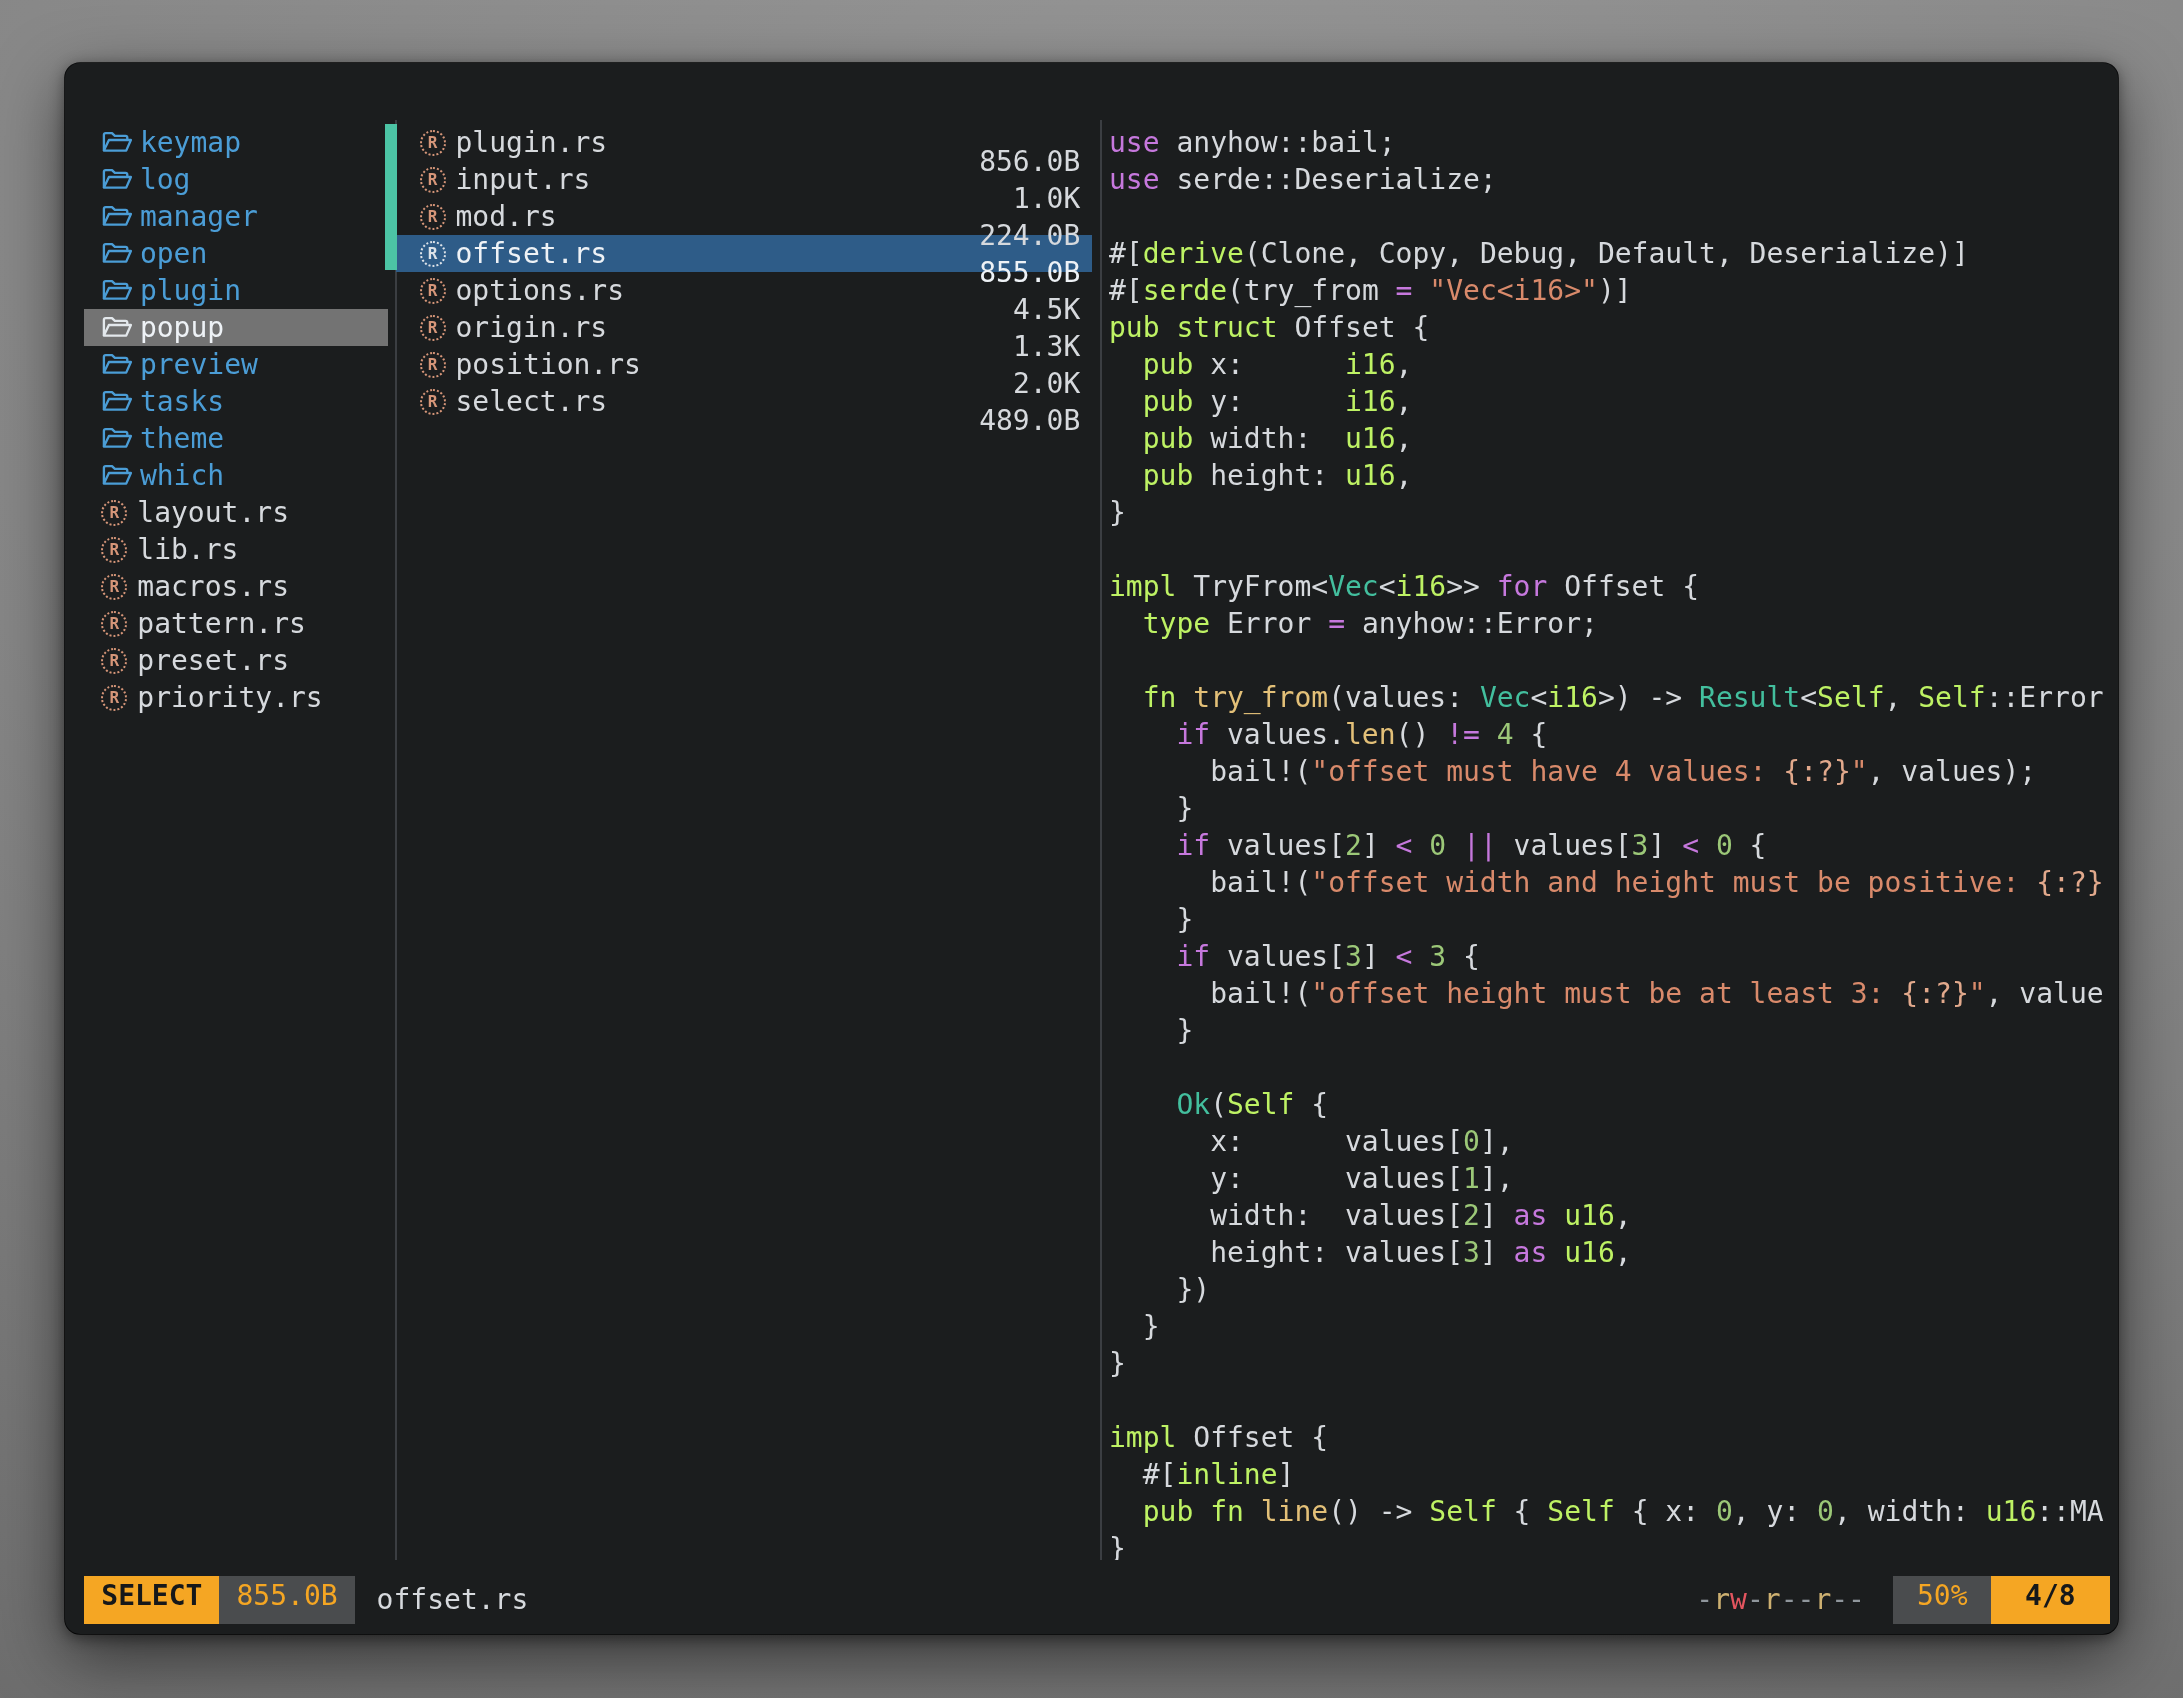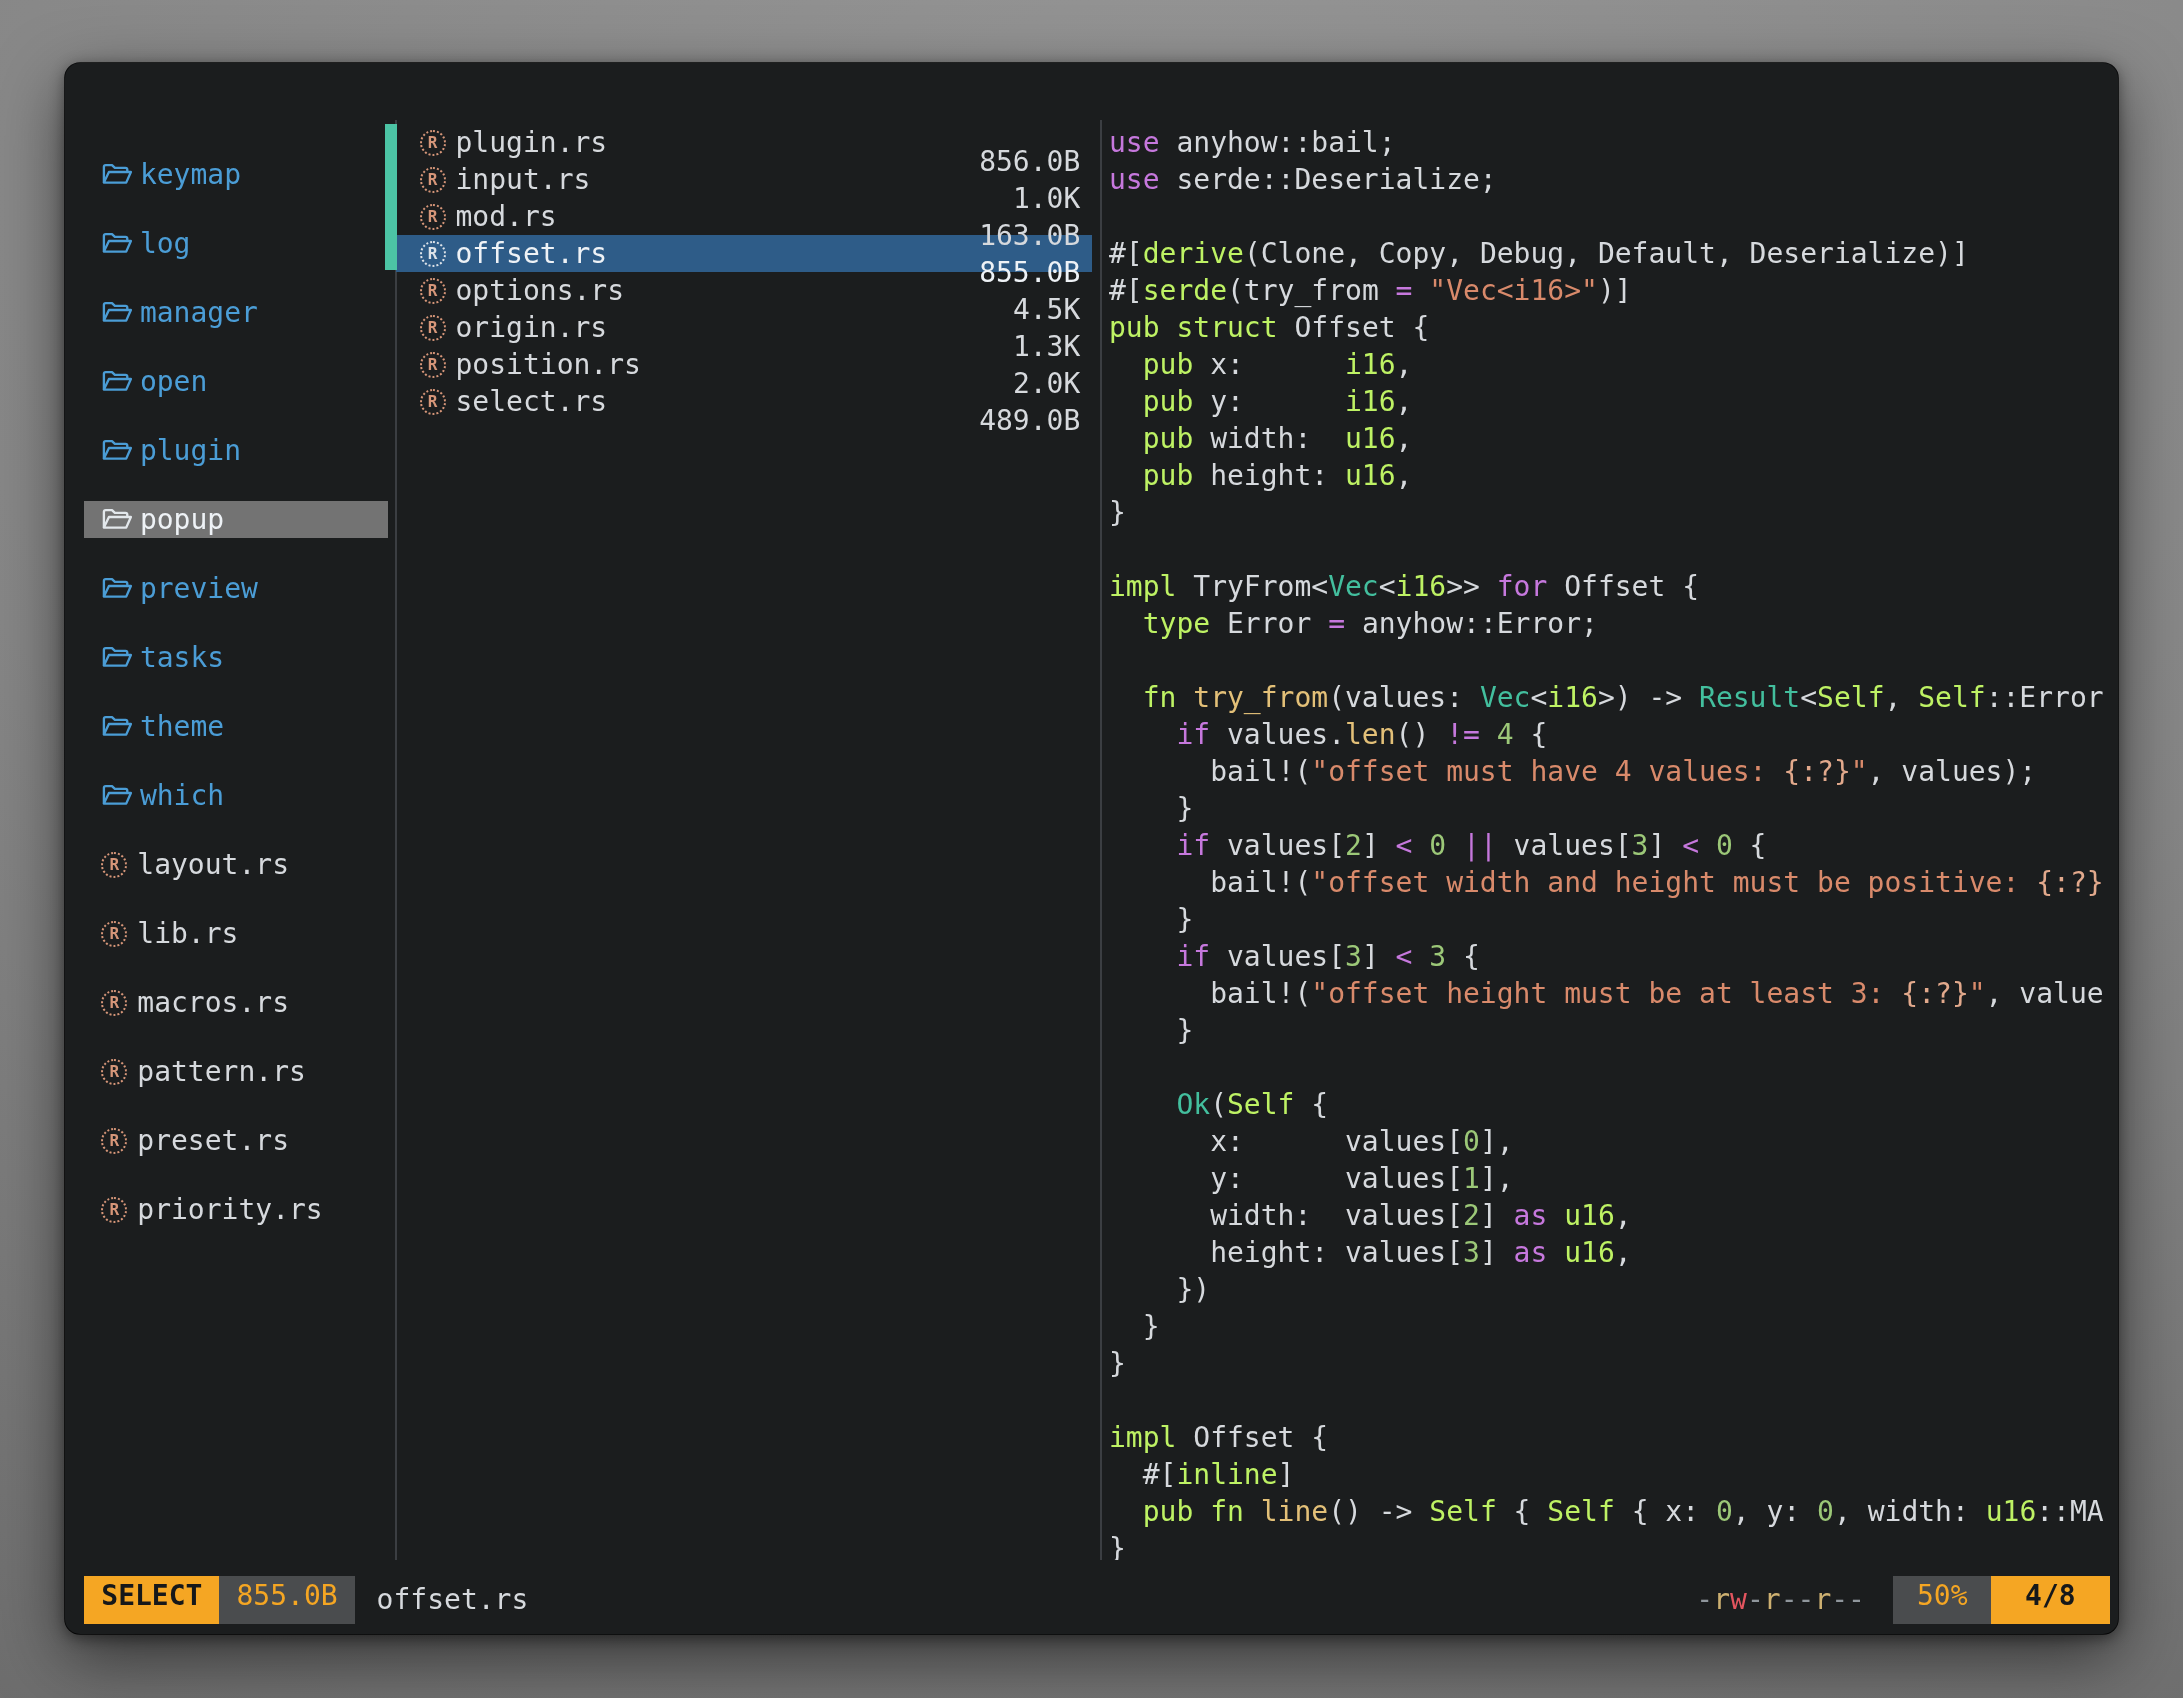--- a/index.html
+++ b/index.html
@@ -10,21 +10,21 @@
     background:#1b1d1e;border-radius:15px;overflow:hidden;
     box-shadow:0 22px 67px rgba(0,0,0,.55), 0 3.4px 15px rgba(0,0,0,.45), 0 0 0 0.8px #0b0c0d;}
 
   .pane-sep{position:absolute;top:57px;height:1440px;width:1.7px;background:#3b3e42;}
   .sep1{left:330px;}
   .sep2{left:1035px;}
 
   
   .parent-pane{position:absolute;left:19.3px;top:61px;width:304px;}
   .prow{height:37px;display:flex;align-items:center;padding-left:17px;
-    font-size:28px;color:#d6d9dd;cursor:default;white-space:pre;margin-top:32px;}
+    font-size:28px;color:#d6d9dd;cursor:default;white-space:pre;}
   .prow.folder .plabel{color:#4b9dd6;}
   .prow.selected{background:#737373;}
   .prow.selected .plabel{color:#eef2f6;}
   .ficon{width:31px;height:27px;margin-right:7.6px;flex:0 0 auto;color:#4b9dd6;}
   .prow.selected .ficon{color:#e3e8ec;}
 
   
   .rs-icon{width:26px;height:26px;flex:0 0 auto;border:2.5px dotted #d69679;border-radius:50%;
     color:#d69679;display:flex;align-items:center;justify-content:center;
     font-size:16px;font-weight:bold;box-sizing:border-box;margin-right:10px;}
@@ -120,21 +120,21 @@
       <div class="prow rustfile"><span class="rs-icon">R</span><span class="plabel">macros.rs</span></div>
       <div class="prow rustfile"><span class="rs-icon">R</span><span class="plabel">pattern.rs</span></div>
       <div class="prow rustfile"><span class="rs-icon">R</span><span class="plabel">preset.rs</span></div>
       <div class="prow rustfile"><span class="rs-icon">R</span><span class="plabel">priority.rs</span></div>
     </div>
 
   <div class="current-pane">
     <div class="marker-bar" style="top: 0px; height: 146px;"></div>
   <div class="frow"><span class="rs-icon">R</span><span class="fname">plugin.rs</span><span class="fsize">856.0B</span></div>
       <div class="frow"><span class="rs-icon">R</span><span class="fname">input.rs</span><span class="fsize">1.0K</span></div>
-      <div class="frow"><span class="rs-icon">R</span><span class="fname">mod.rs</span><span class="fsize">163.0B</span></div>
+      <div class="frow"><span class="rs-icon">R</span><span class="fname">mod.rs</span><span class="fsize">224.0B</span></div>
       <div class="frow selected"><span class="rs-icon">R</span><span class="fname">offset.rs</span><span class="fsize">855.0B</span></div>
       <div class="frow"><span class="rs-icon">R</span><span class="fname">options.rs</span><span class="fsize">4.5K</span></div>
       <div class="frow"><span class="rs-icon">R</span><span class="fname">origin.rs</span><span class="fsize">1.3K</span></div>
       <div class="frow"><span class="rs-icon">R</span><span class="fname">position.rs</span><span class="fsize">2.0K</span></div>
       <div class="frow"><span class="rs-icon">R</span><span class="fname">select.rs</span><span class="fsize">489.0B</span></div>
     </div>
 
   <div class="preview-pane">
       <div class="code-line"><span class="tok-p">use</span><span class="tok-t"> anyhow::bail;</span></div>
       <div class="code-line"><span class="tok-p">use</span><span class="tok-t"> serde::Deserialize;</span></div>

